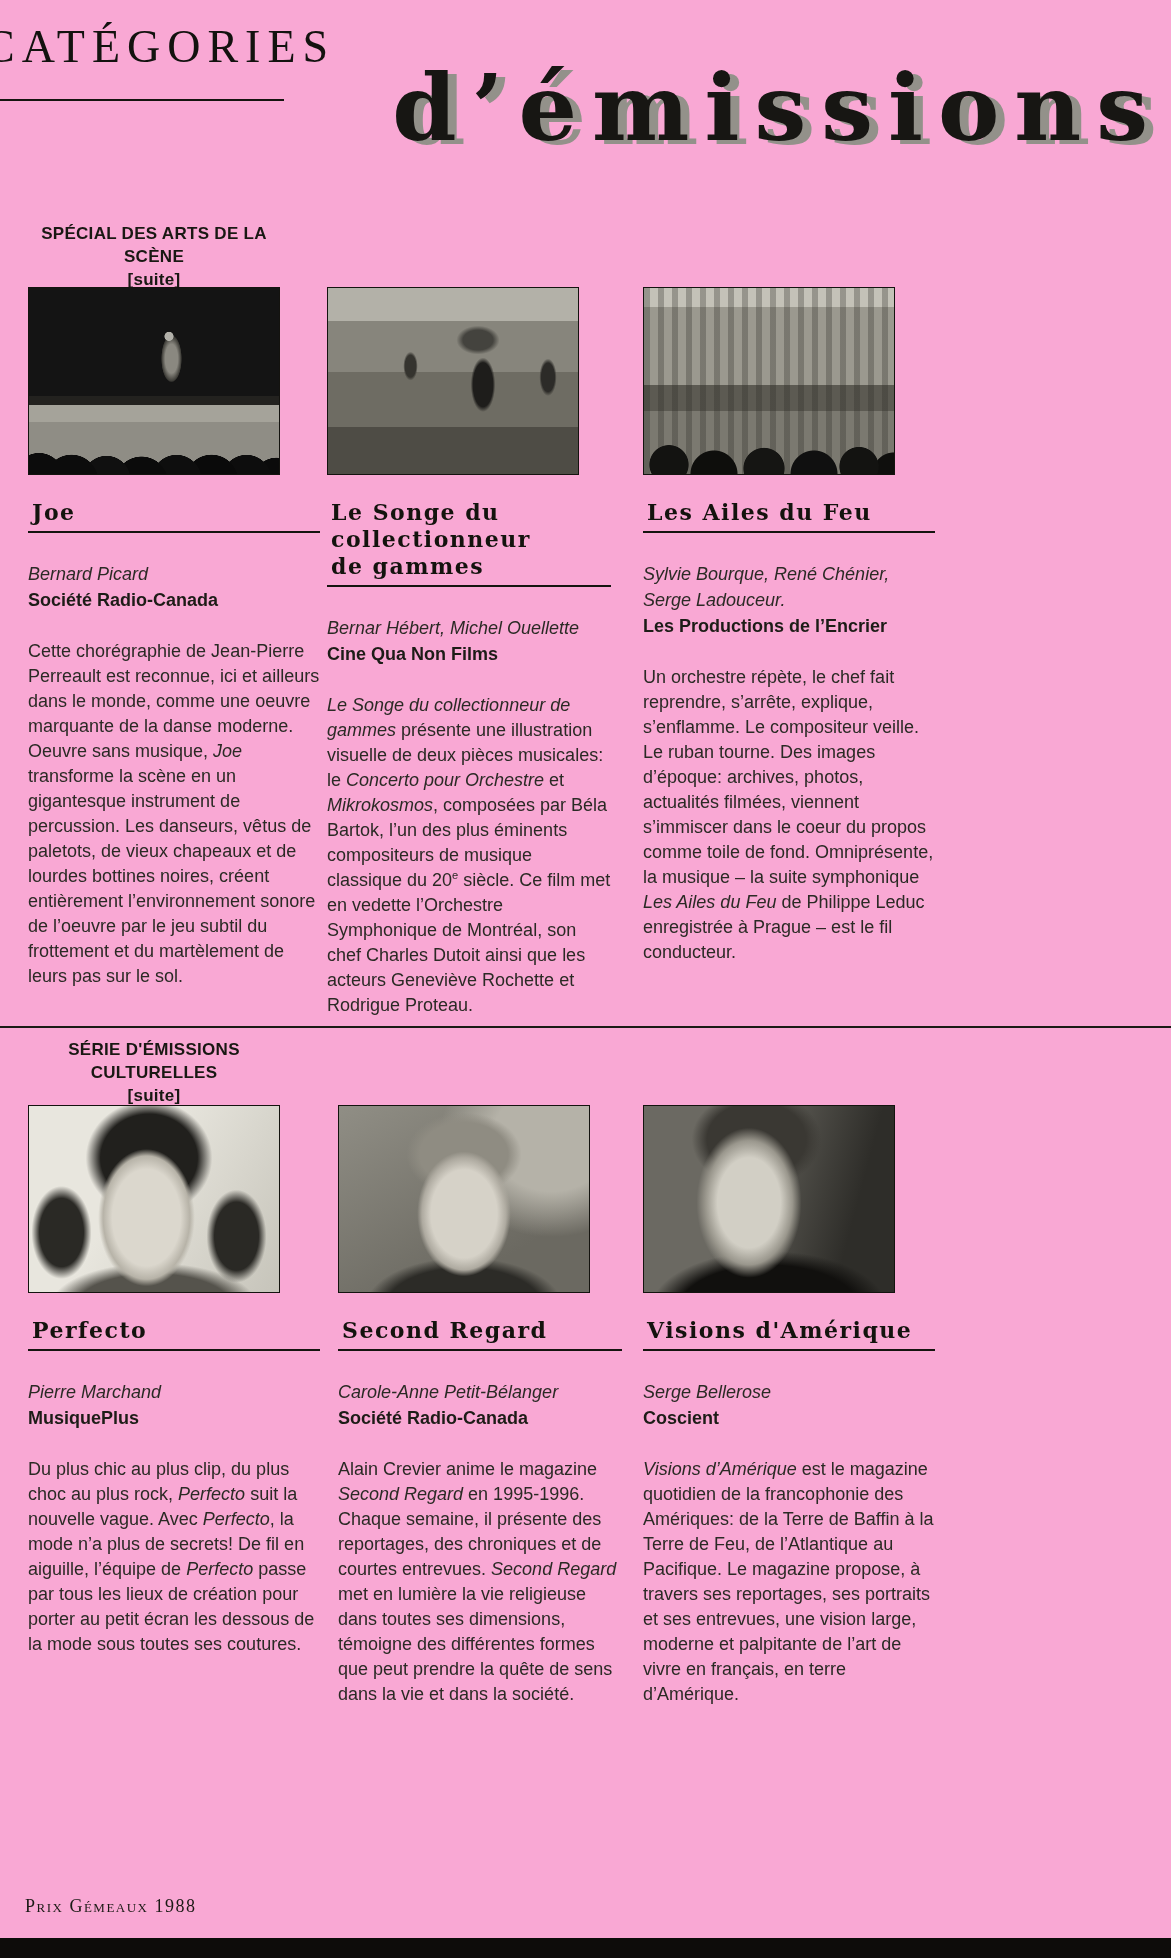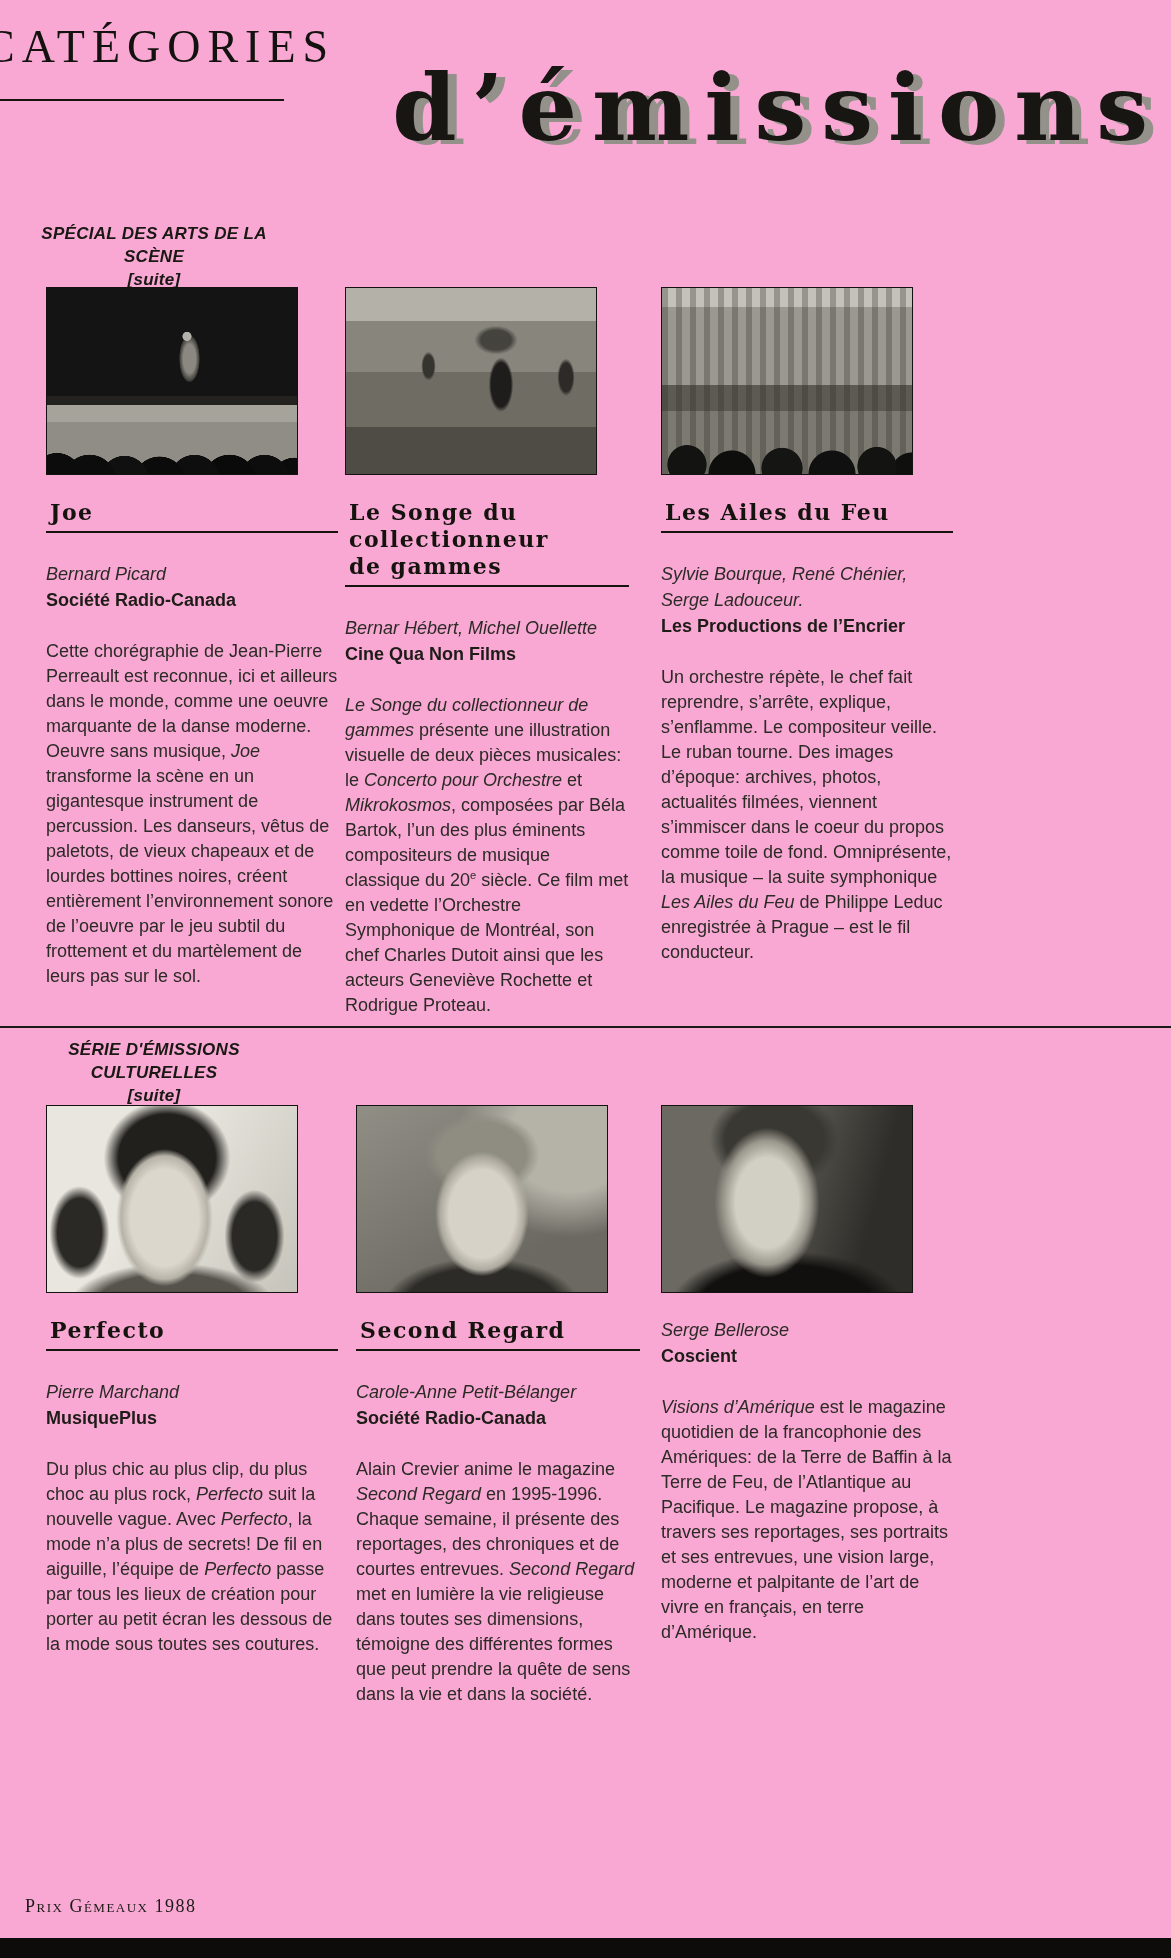--- a/index.html
+++ b/index.html
@@ -39,28 +39,27 @@
     white-space:nowrap;
   }
   
   .section-head{
     position:absolute;width:260px;left:24px;
     text-align:center;
     font-weight:bold;
     font-size:17px;line-height:23px;
     letter-spacing:.3px;
     color:#191813;
-    font-style:italic;
   }
   .section-head .sub{display:block;}
   .rule-full{
     position:absolute;left:0;width:1171px;height:2px;background:#1b1a15;
   }
   
-  .entry{position:absolute;width:292px;margin-left:18px;}
+  .entry{position:absolute;width:292px;}
   .entry.mid{width:284px;}
   .ph{
     width:250px;height:186px;
     border:1px solid #14130f;
     margin-bottom:24px;
     background-color:#555;
   }
   .entry-title{
     margin:0 0 28px 0;
     padding:0 0 5px 4px;
@@ -206,20 +205,21 @@
   <article class="entry mid" style="left:338px;top:1105px;">
     <div class="ph ph-second"></div>
     <h3 class="entry-title">Second Regard</h3>
     <p class="names">Carole-Anne Petit-Bélanger</p>
     <p class="producer">Société Radio-Canada</p>
     <p class="body"><span>Alain Crevier anime le magazine </span><em>Second Regard</em><span> en 1995-1996. Chaque semaine, il présente des reportages, des chroniques et de courtes entrevues. </span><em>Second Regard</em><span> met en lumière la vie religieuse dans toutes ses dimensions, témoigne des différentes formes que peut prendre la quête de sens dans la vie et dans la société.</span></p>
   </article>
 
   <article class="entry" style="left:643px;top:1105px;">
     <div class="ph ph-visions"></div>
+    <h3 class="entry-title">Visions d'Amérique</h3>
     <p class="names">Serge Bellerose</p>
     <p class="producer">Coscient</p>
     <p class="body"><em>Visions d’Amérique</em><span> est le magazine quotidien de la francophonie des Amériques: de la Terre de Baffin à la Terre de Feu, de l’Atlantique au Pacifique. Le magazine propose, à travers ses reportages, ses portraits et ses entrevues, une vision large, moderne et palpitante de l’art de vivre en français, en terre d’Amérique.</span></p>
   </article>
 
   <div class="imprint">Prix Gémeaux 1988</div>
   <div class="bottom-bar"></div>
 
 </div>
 

